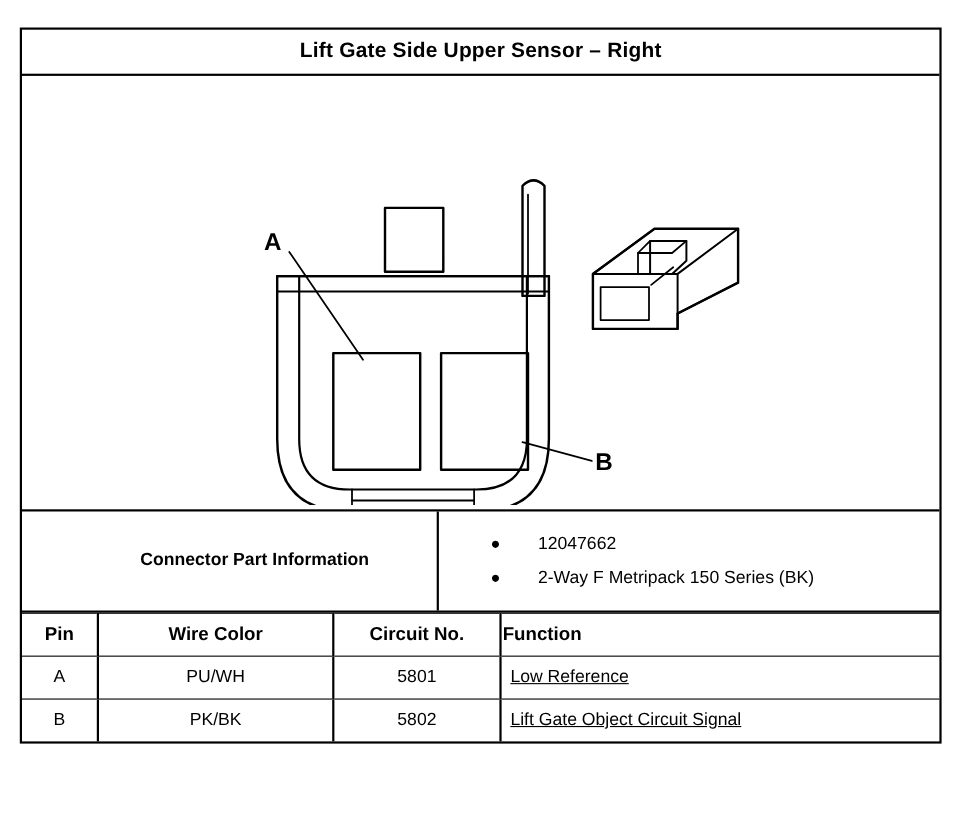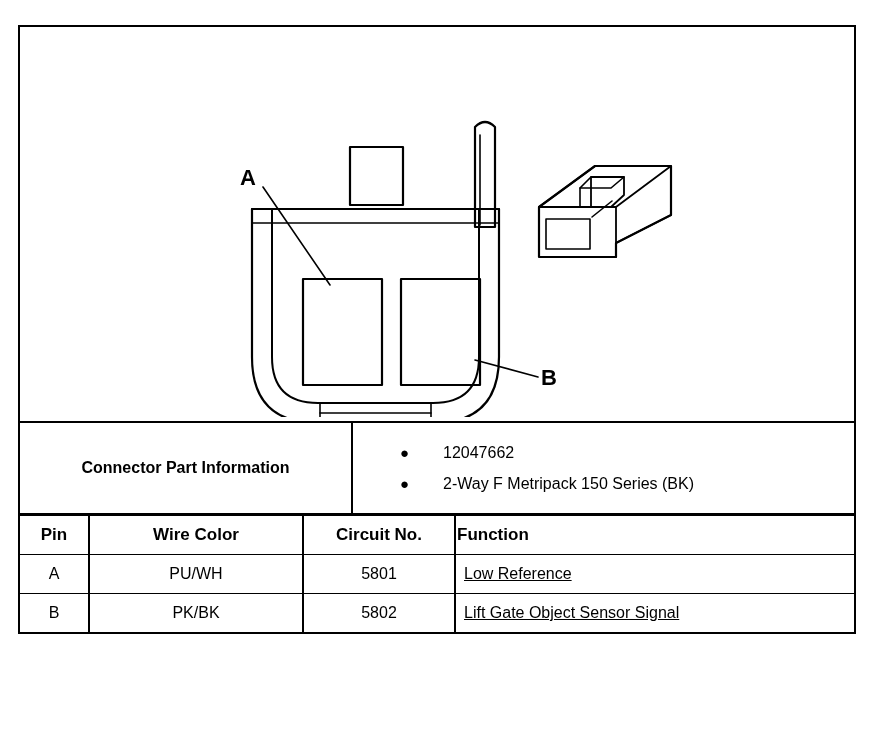--- a/index.html
+++ b/index.html
@@ -51,20 +51,21 @@
     min-height: 90px;
   }
   .part-info-label {
     width: 333px;
     border-right: 2px solid #000;
     display: flex;
     align-items: center;
     justify-content: center;
     box-sizing: border-box;
     padding: 4px 8px;
+    margin-left: 46px;
   }
   .part-info-label span {
     font-size: 16px;
     font-weight: bold;
     text-align: center;
   }
   .part-info-list {
     flex: 1;
     display: flex;
     flex-direction: column;
@@ -114,20 +115,23 @@
   th.c-circ, td.c-circ { width: 148px; text-align: center; }
   th.c-func { text-align: left; }
   td.c-func { text-align: left; padding-left: 8px; text-decoration: underline; }
   .th-label { font-size: 17px; font-weight: bold; }
 </style>
 </head>
 <body>
 
 <div class="sheet">
 
+  <div class="title-bar">
+    <div class="title-text">Lift Gate Side Upper Sensor – Right</div>
+  </div>
 
   <div class="illustration">
     <svg width="834" height="390" viewBox="0 0 834 390">
       <g fill="none" stroke="#000" stroke-width="2.2" stroke-linejoin="round" stroke-linecap="round">
 
         <path d="M330,120 L330,178 L383,178 L383,120 Z"></path>
 
         <path d="M455,100 q10,-10 20,0 L475,200 L455,200 Z"></path>
         <path d="M460,108 L460,198" stroke-width="1.6"></path>
 
@@ -214,18 +218,18 @@
       <tr>
         <td class="c-pin">A</td>
         <td class="c-wire">PU/WH</td>
         <td class="c-circ">5801</td>
         <td class="c-func">Low Reference</td>
       </tr>
       <tr>
         <td class="c-pin">B</td>
         <td class="c-wire">PK/BK</td>
         <td class="c-circ">5802</td>
-        <td class="c-func">Lift Gate Object Sensor Signal</td>
+        <td class="c-func">Lift Gate Object Circuit Signal</td>
       </tr>
     </tbody>
   </table>
 
 </div>
 
 </body></html>

